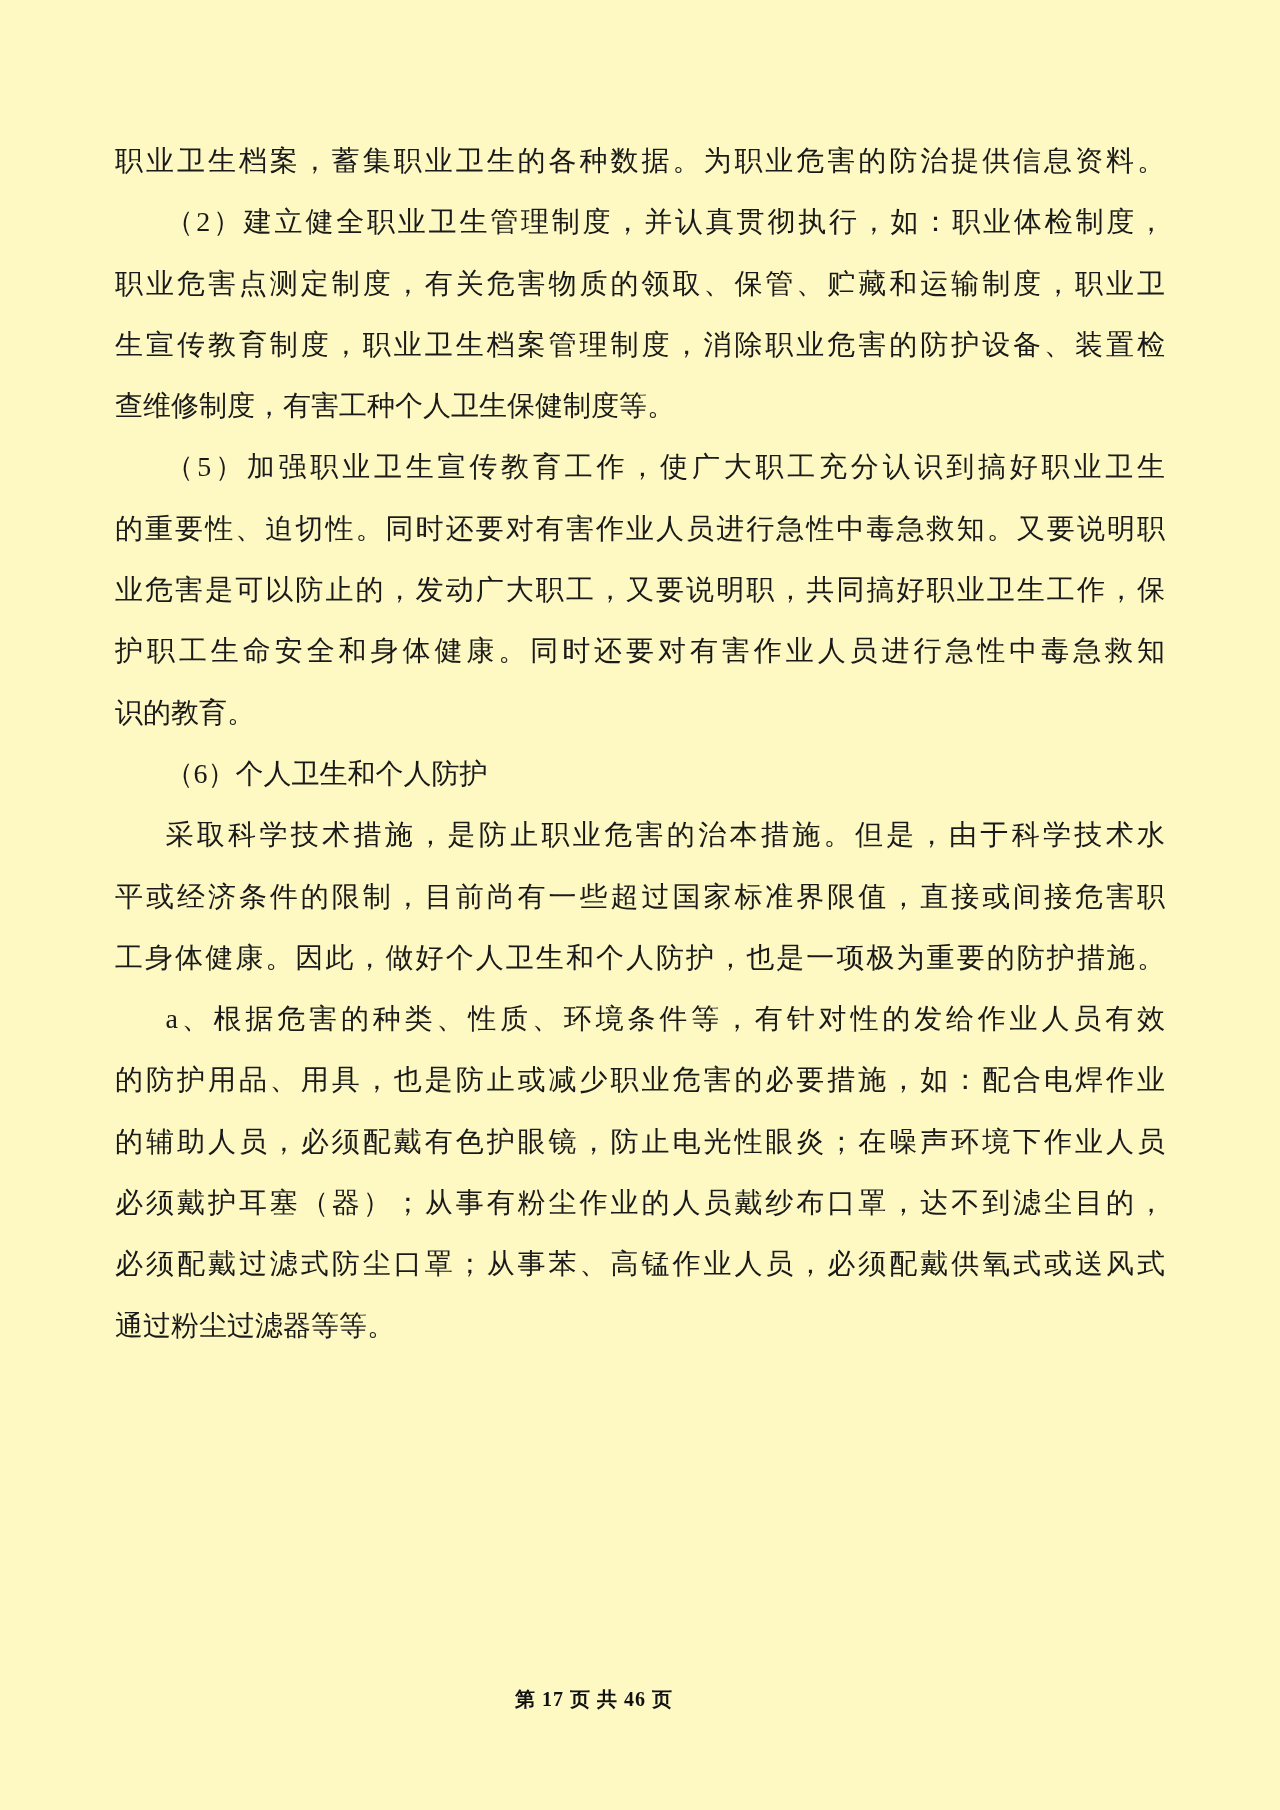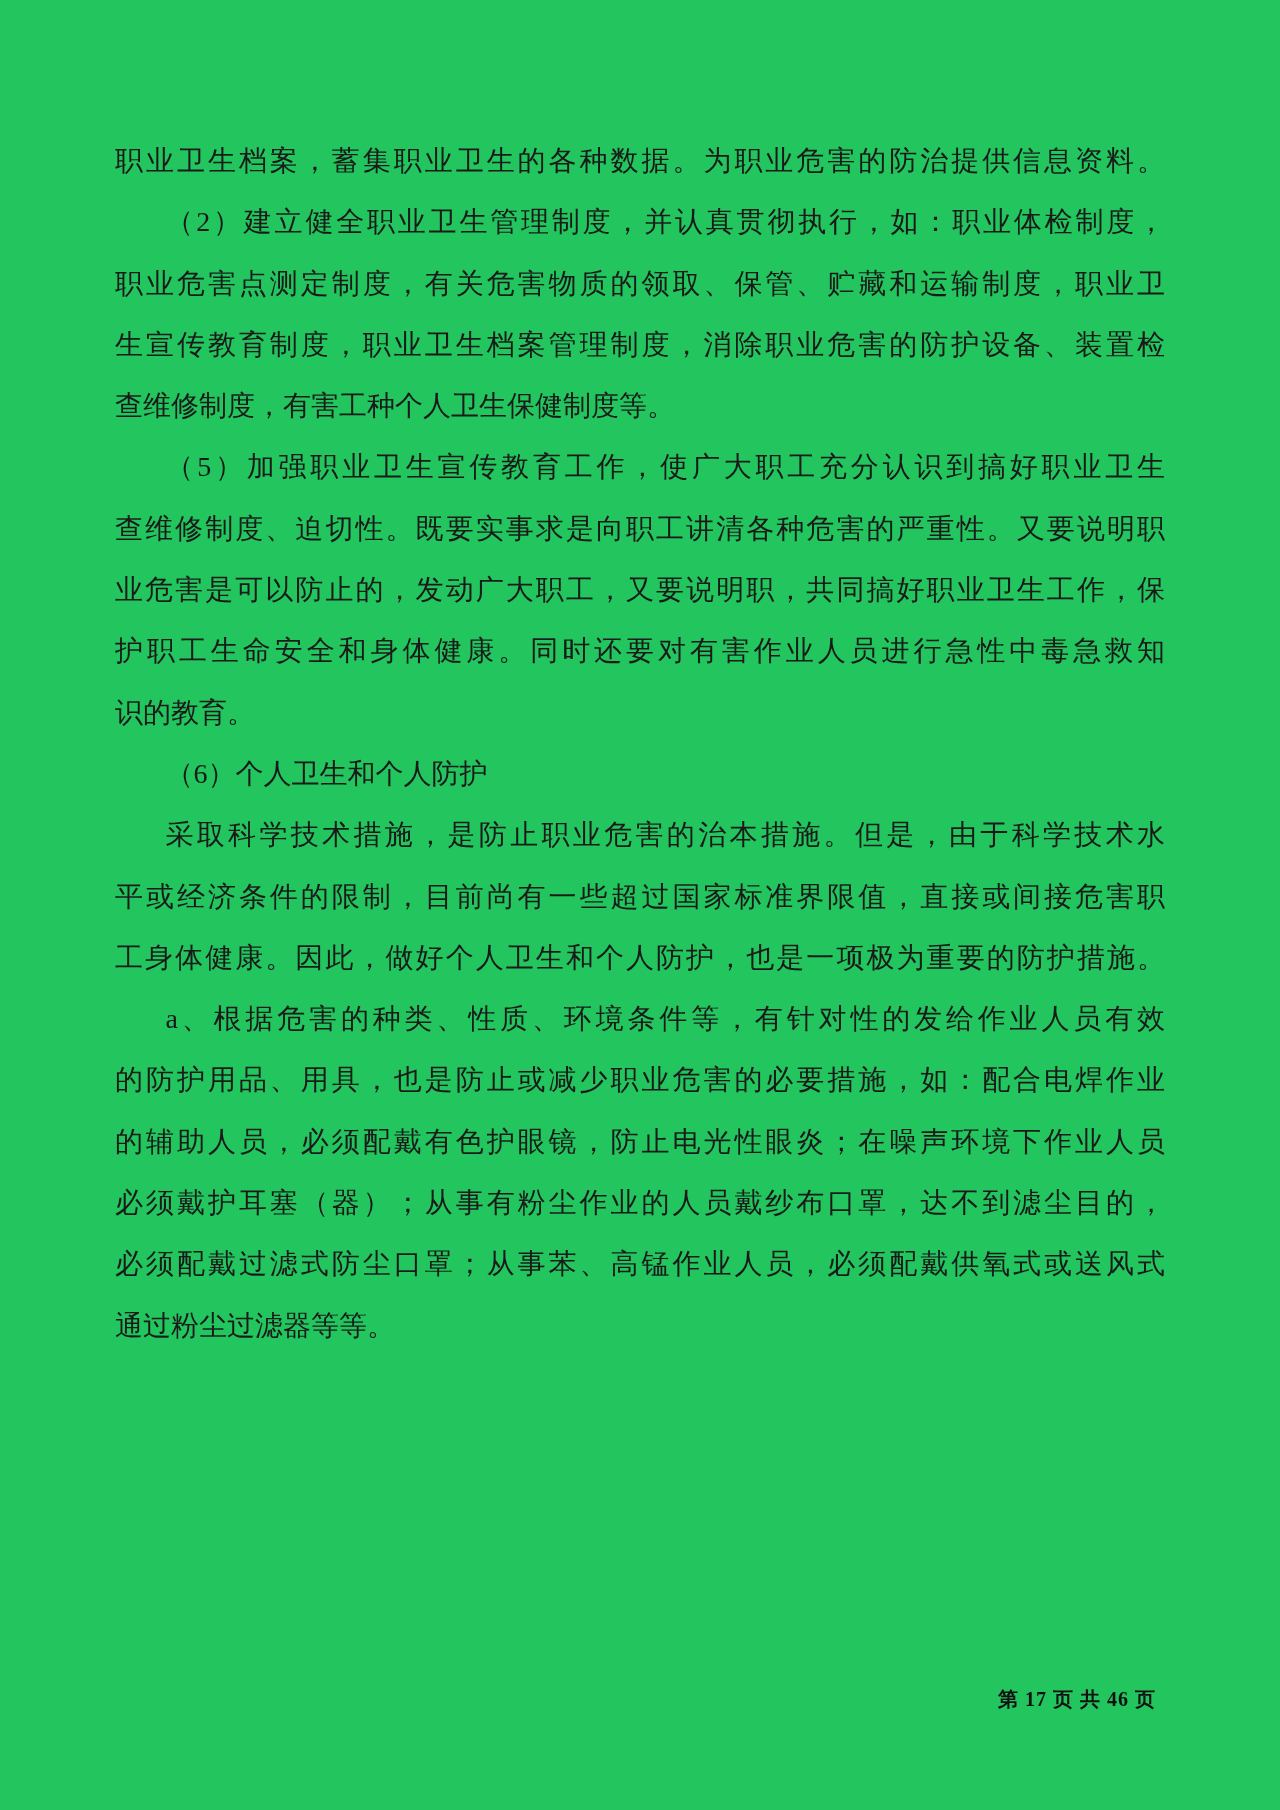--- a/index.html
+++ b/index.html
@@ -4,21 +4,21 @@
 <style>
   html, body {
     margin: 0;
     padding: 0;
     background: #ffffff;
   }
   .page {
     position: relative;
     width: 1280px;
     height: 1810px;
-    background: #22c55e;
+    background: #fef9c3;
     overflow: hidden;
     font-family: "Liberation Serif", "DejaVu Serif", serif;
   }
   .content {
     position: absolute;
     left: 115px;
     top: 130px;
     width: 1050px;
     font-size: 28px;
     line-height: 61.3px;
@@ -32,42 +32,42 @@
   }
   .line.fill {
     text-align-last: justify;
   }
   .line.indent {
     text-indent: 1.8em;
   }
   .footer {
     position: absolute;
     top: 1686px;
-    left: 0;
+    left: 16px;
     width: 1156px;
-    text-align: right;
+    text-align: center;
     font-size: 20px;
     font-weight: 700;
     letter-spacing: 1px;
     color: #111111;
     font-family: "Liberation Serif", "DejaVu Serif", serif;
   }
 </style>
 </head>
 <body>
 
 <div class="page">
   <div class="content" id="text-block">
       <div class="line fill">职业卫生档案，蓄集职业卫生的各种数据。为职业危害的防治提供信息资料。</div>
       <div class="line fill indent">（2）建立健全职业卫生管理制度，并认真贯彻执行，如：职业体检制度，</div>
       <div class="line fill">职业危害点测定制度，有关危害物质的领取、保管、贮藏和运输制度，职业卫</div>
       <div class="line fill">生宣传教育制度，职业卫生档案管理制度，消除职业危害的防护设备、装置检</div>
       <div class="line">查维修制度，有害工种个人卫生保健制度等。</div>
       <div class="line fill indent">（5）加强职业卫生宣传教育工作，使广大职工充分认识到搞好职业卫生</div>
-      <div class="line fill">查维修制度、迫切性。既要实事求是向职工讲清各种危害的严重性。又要说明职</div>
+      <div class="line fill">的重要性、迫切性。同时还要对有害作业人员进行急性中毒急救知。又要说明职</div>
       <div class="line fill">业危害是可以防止的，发动广大职工，又要说明职，共同搞好职业卫生工作，保</div>
       <div class="line fill">护职工生命安全和身体健康。同时还要对有害作业人员进行急性中毒急救知</div>
       <div class="line">识的教育。</div>
       <div class="line indent">（6）个人卫生和个人防护</div>
       <div class="line fill indent">采取科学技术措施，是防止职业危害的治本措施。但是，由于科学技术水</div>
       <div class="line fill">平或经济条件的限制，目前尚有一些超过国家标准界限值，直接或间接危害职</div>
       <div class="line fill">工身体健康。因此，做好个人卫生和个人防护，也是一项极为重要的防护措施。</div>
       <div class="line fill indent">a、根据危害的种类、性质、环境条件等，有针对性的发给作业人员有效</div>
       <div class="line fill">的防护用品、用具，也是防止或减少职业危害的必要措施，如：配合电焊作业</div>
       <div class="line fill">的辅助人员，必须配戴有色护眼镜，防止电光性眼炎；在噪声环境下作业人员</div>

